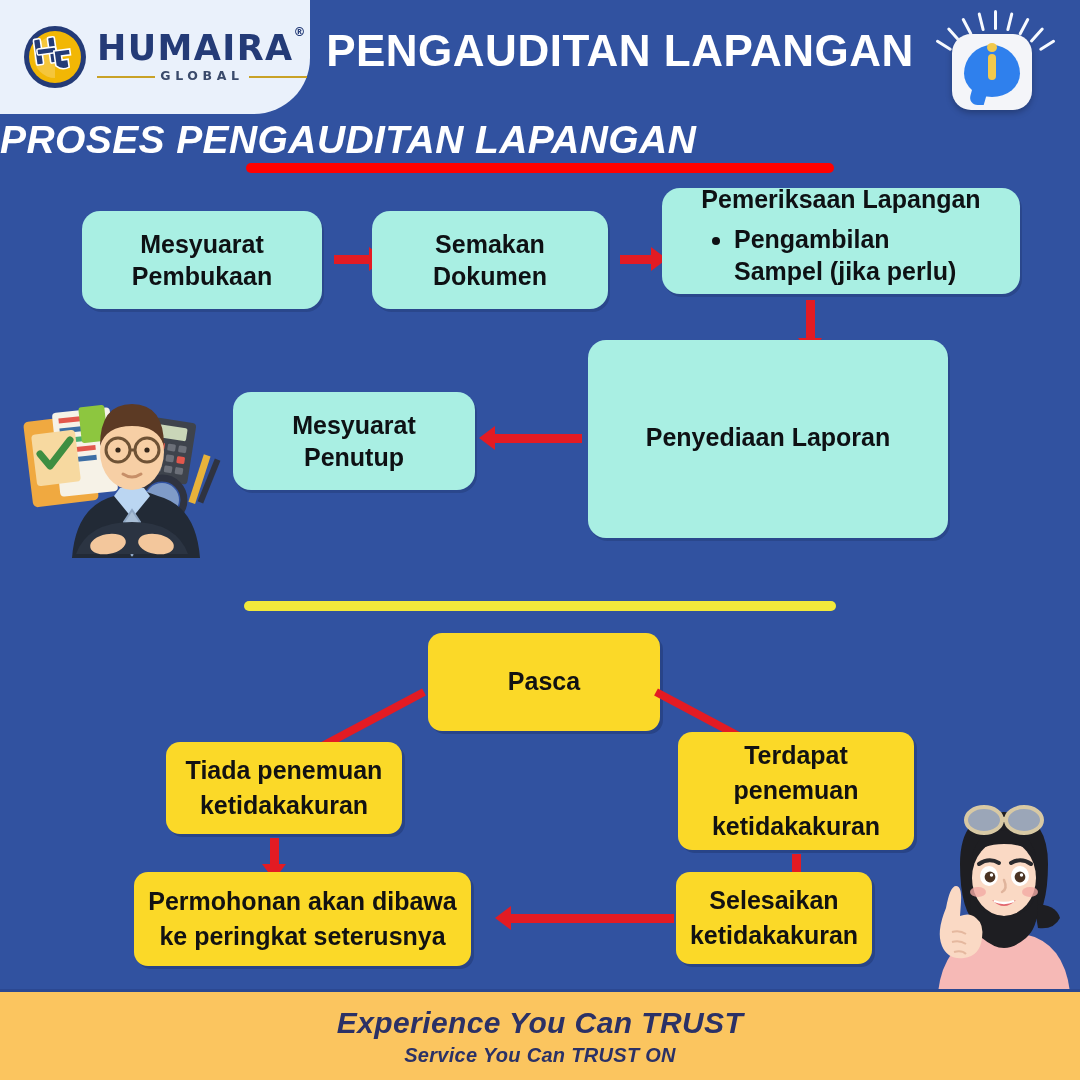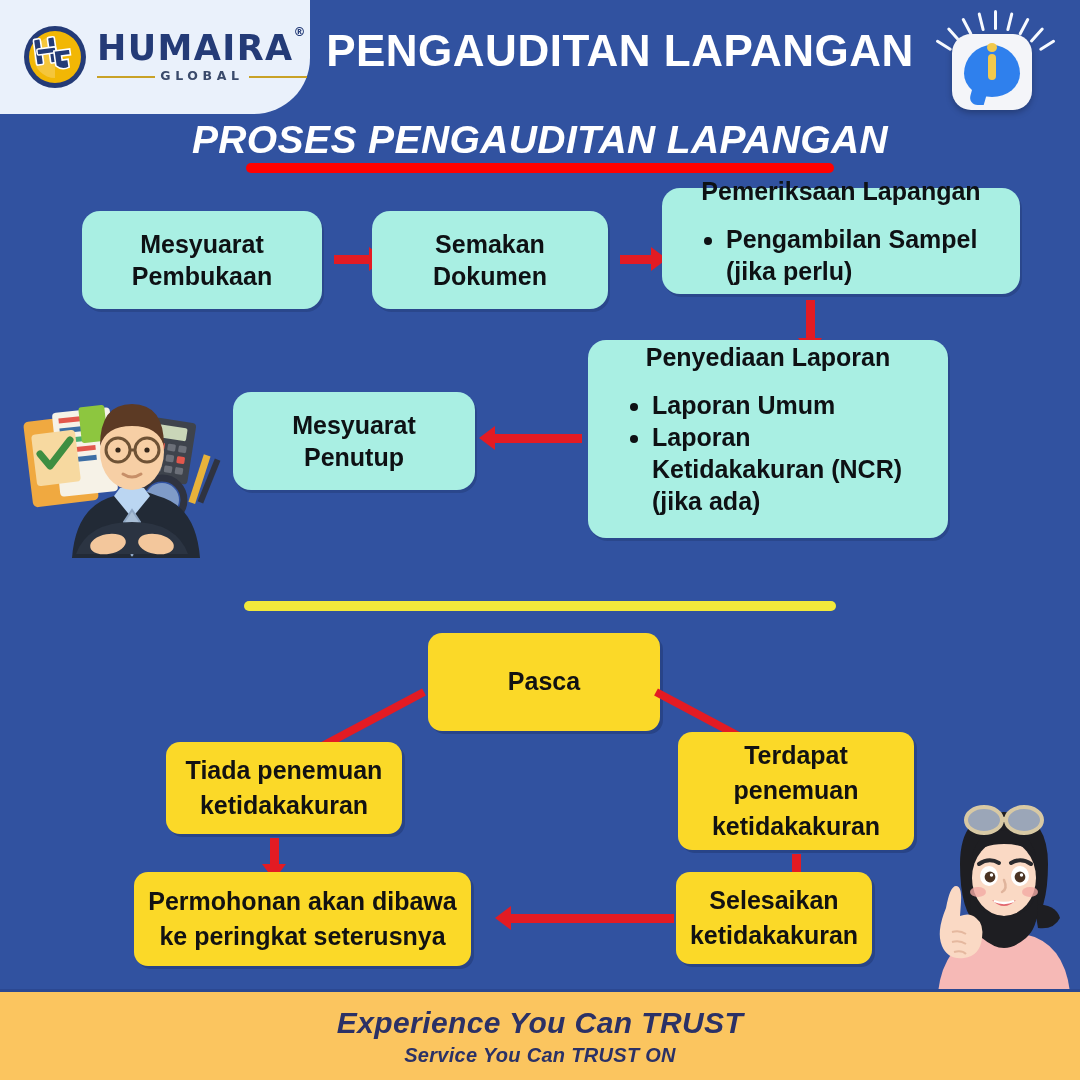--- a/index.html
+++ b/index.html
@@ -66,42 +66,42 @@
   }
   .info-dot{
     position:absolute;left:43px;top:31px;width:10px;height:9px;
     background:#F2C94C;border-radius:50%;
   }
   .ray{position:absolute;background:#F7FAFF;width:3px;border-radius:2px;
        transform-origin:50% 100%;}
 
   
   .sec-head{
-    position:absolute;width:1080px;text-align:center;
+    position:absolute;width:1080px;text-align:left;
     color:#FFFFFF;font-style:italic;font-weight:bold;
     font-size:39px;letter-spacing:0.4px;
     font-family:"Liberation Sans", sans-serif;
   }
   .sec-rule{position:absolute;height:10px;border-radius:5px;}
 
   
   .box{
     position:absolute;
     display:flex;flex-direction:column;justify-content:center;
     box-sizing:border-box;
   }
   .mint{
     background:#A9EFE3;border-radius:18px;
     color:#0E1114;font-weight:bold;font-size:25px;line-height:1.28;
-    padding:10px 14px;text-align:center;
+    padding:10px 30px;text-align:center;
     box-shadow:2px 3px 0 rgba(10,20,50,.18);
     font-family:"Liberation Sans", sans-serif;
   }
   .mint .bhead{text-align:center;}
-  .mint ul{margin:16px;padding:0 0 0 34px;text-align:left;list-style:disc;}
+  .mint ul{margin:8px;padding:0 0 0 34px;text-align:left;list-style:disc;}
   .mint li{margin:0;}
   .yellow{
     background:#FBD928;border-radius:14px;
     color:#121212;font-weight:bold;font-size:25px;line-height:1.42;
     padding:8px 12px;text-align:center;
     box-shadow:3px 3px 0 rgba(10,20,50,.22);
     font-family:"Liberation Sans", sans-serif;
   }
 
   
@@ -222,24 +222,20 @@
     <div class="bhead">Pemeriksaan Lapangan</div>
     <ul>
       <li>Pengambilan Sampel (jika perlu)</li>
     </ul>
   </div>
 
   <div class="arrow-v down" style="left:806px;top:300px;height:40px;"></div>
 
   <div class="box mint" style="left:588px;top:340px;width:360px;height:198px;padding-top:6px;">
     <div class="bhead">Penyediaan Laporan</div>
-    <ul>
-      <li>Laporan Umum</li>
-      <li>Laporan Ketidakakuran (NCR) (jika ada)</li>
-    </ul>
   </div>
 
   <div class="arrow-h left" style="left:494px;top:434px;width:88px;"></div>
 
   <div class="box mint" style="left:233px;top:392px;width:242px;height:98px;">
     <div class="bhead">Mesyuarat</div>
     <div class="bhead">Penutup</div>
   </div>
 
   <div class="char" style="left:10px;top:358px;width:230px;height:200px;">

